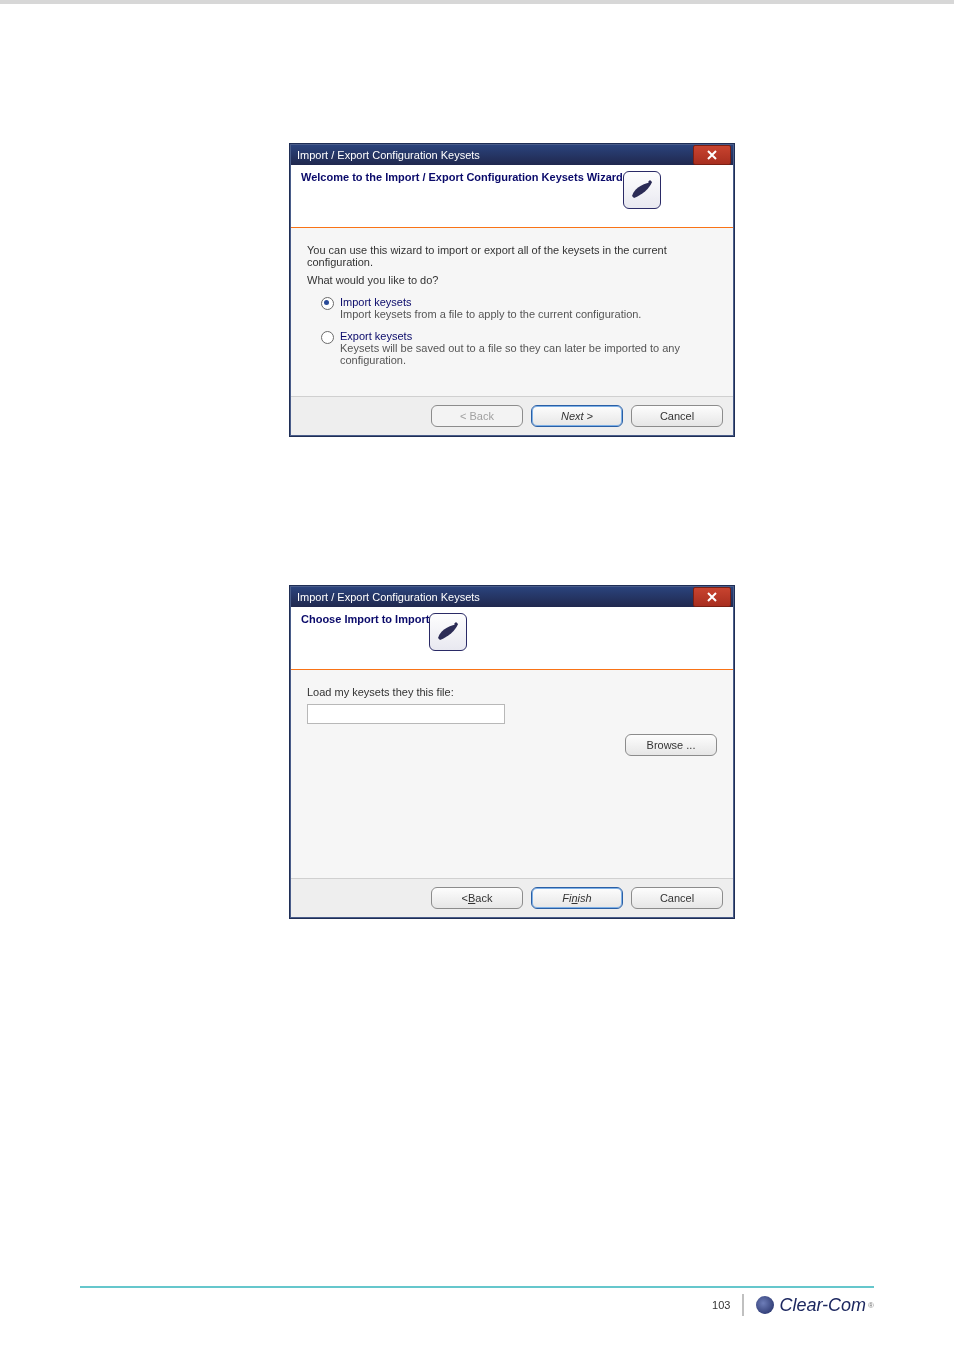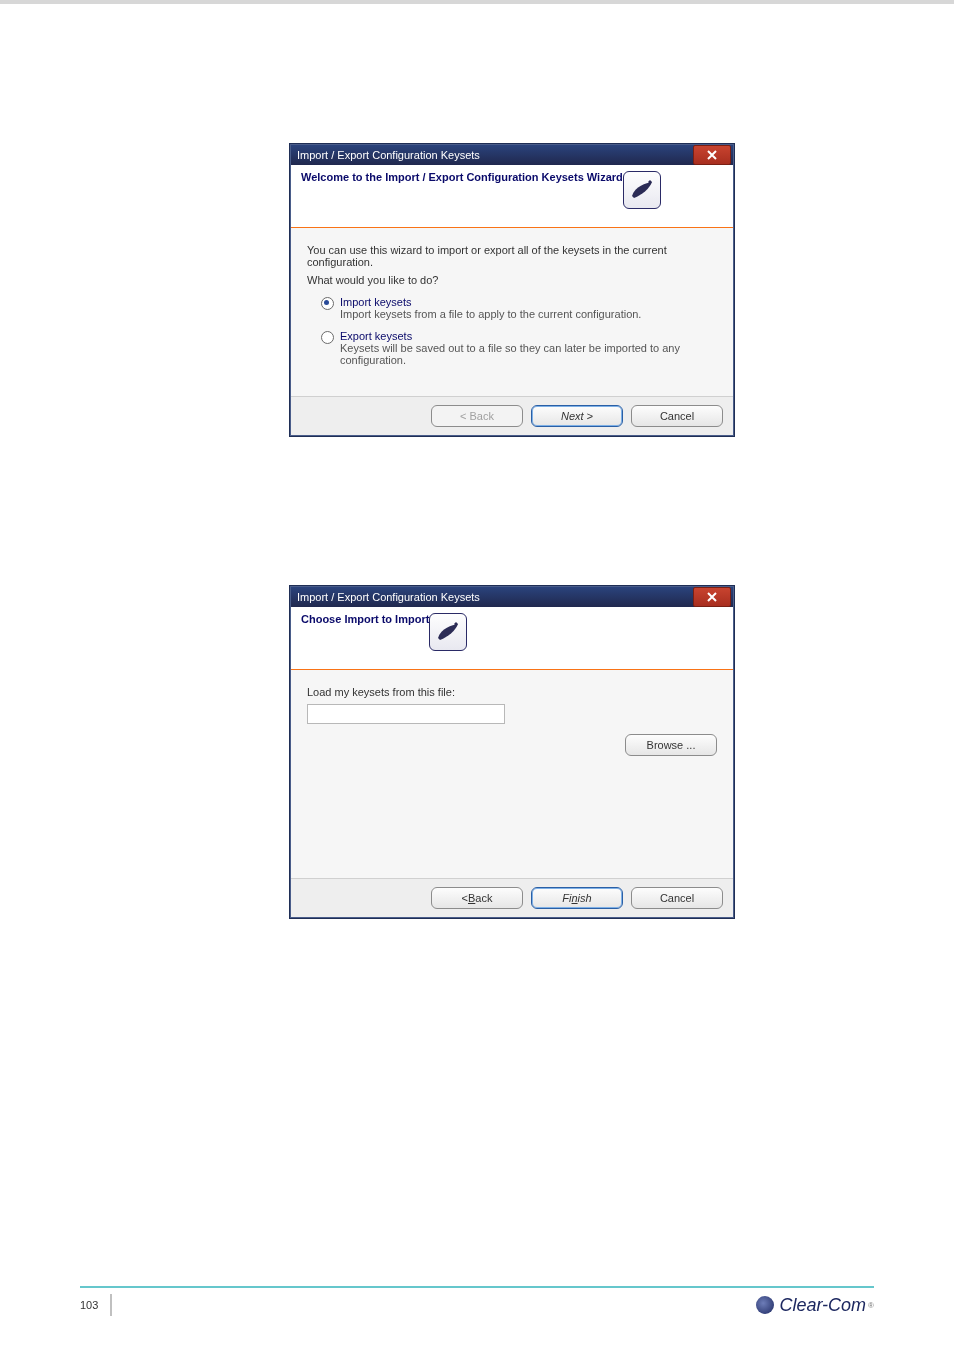--- a/index.html
+++ b/index.html
@@ -181,21 +181,21 @@
   left: 80px;
   right: 80px;
 }
 .footer hr {
   border: none;
   border-top: 2px solid #65c7cc;
   margin: 0 0 6px 0;
 }
 .footer-row {
   display: flex;
-  justify-content: space-between;
+  justify-content: flex-end;
   align-items: center;
   font-size: 11px;
   color: #333;
 }
 .footer-row .pagebar {
   display: flex;
   align-items: center;
 }
 .footer-row .pagenum {
   padding-right: 12px;
@@ -296,21 +296,21 @@
         <div class="header-strip">
           <span class="header-heading">Choose Import to Import</span>
           <span class="header-icon">
             <svg width="28" height="28" viewBox="0 0 28 28">
               <path d="M4 20 C7 10 18 7 24 6 C22 12 14 19 6 22 Z" fill="#2b2b55"></path>
               <path d="M22 4 L24 6 L22 8 L20 6 Z" fill="#2b2b55"></path>
             </svg>
           </span>
         </div>
         <div class="body-area" style="min-height:190px">
-          <p style="margin-top:6px">Load my keysets from this file:</p>
+          <p style="margin-top:6px">Load my keysets they this file:</p>
           <div class="file-input"></div>
           <div class="browse-row">
             <span class="btn" style="margin-left:0">Browse ...</span>
           </div>
         </div>
         <div class="button-row">
           <span class="btn">
             <span>&lt; </span>
               <span class="underline-char">B</span>
               <span>ack</span>

